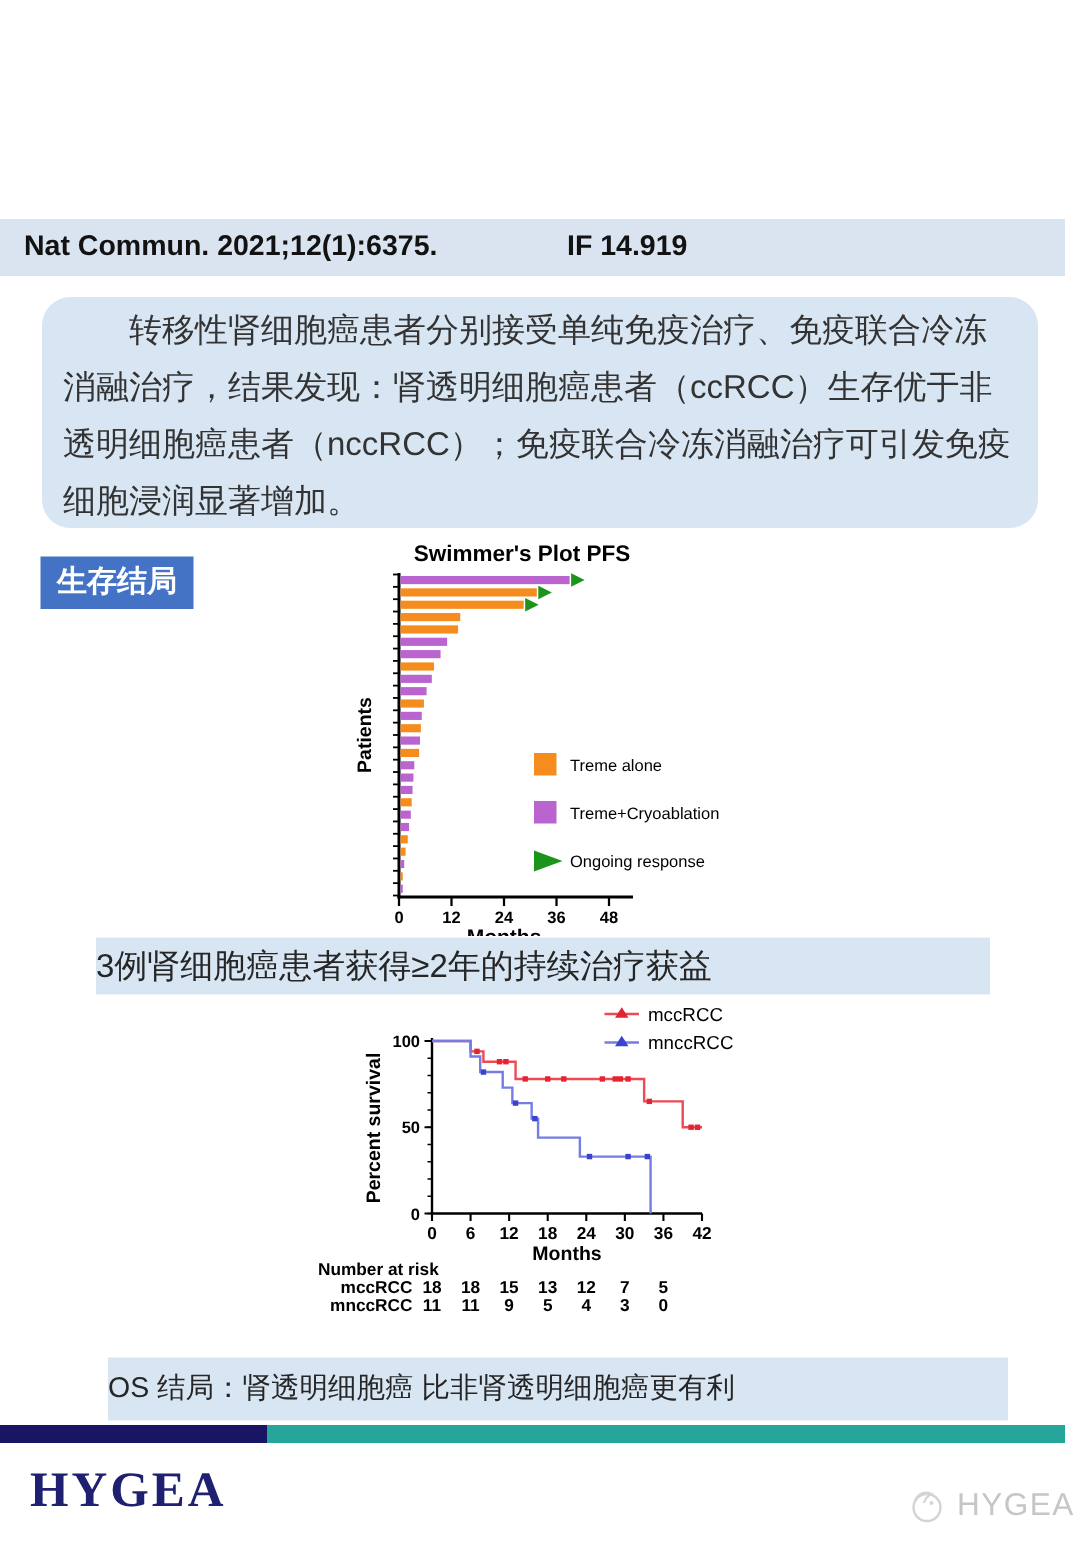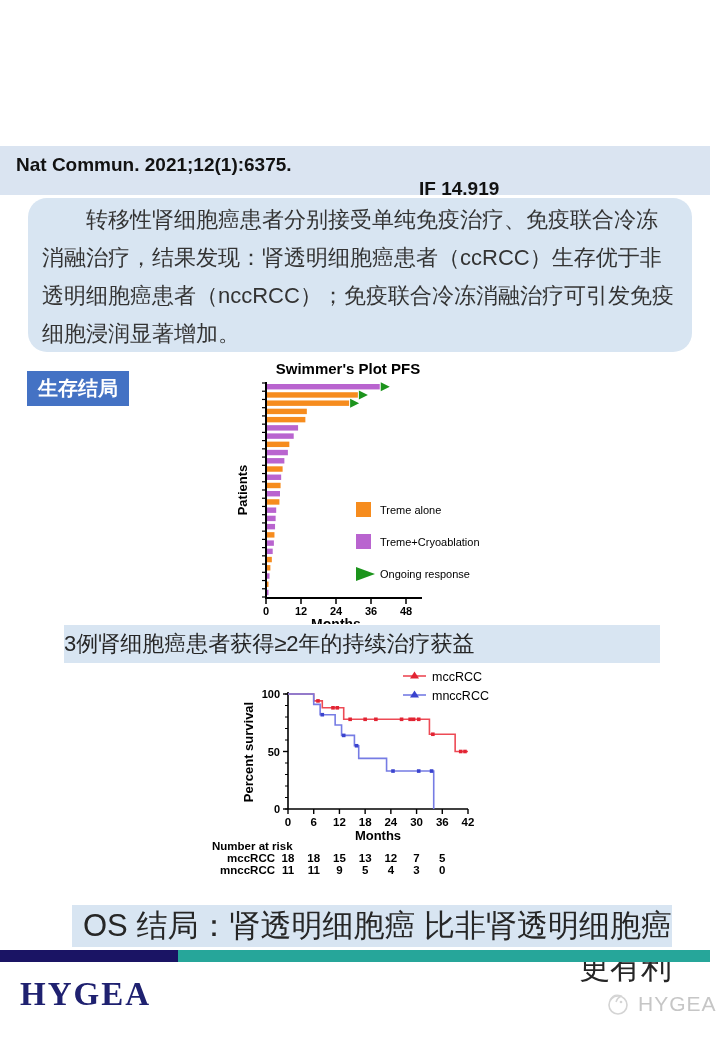--- a/index.html
+++ b/index.html
@@ -7,43 +7,43 @@
     position:relative;width:720px;height:1040px;background:#ffffff;
     font-family:"Liberation Sans",sans-serif;overflow:hidden;
   }
   .abs{position:absolute;}
   #page-title{
     left:14px;top:12px;width:668px;
     font-size:29px;line-height:39px;font-weight:700;color:#1a1a1a;
     letter-spacing:-0.3px;
   }
   #citation-bar{
-    left:0;top:146px;width:710px;height:49px;background:#dae4f1;
+    left:0;top:146px;width:710px;height:38px;background:#dae4f1;
     font-size:19px;font-weight:700;color:#121212;
   }
   #citation-journal{position:absolute;left:16px;top:0;line-height:38px;}
-  #citation-if{position:absolute;left:419px;top:0;line-height:38px;margin-top:24px;}
+  #citation-if{position:absolute;left:378px;top:0;line-height:38px;}
   #summary-box{
     left:28px;top:198px;width:636px;height:151px;background:#d8e5f2;
     padding:3px 14px 0 14px;
     font-size:22px;line-height:38px;color:#333;text-indent:2em;border-radius:19px;
   }
   #survival-badge{
     left:27px;top:371px;width:102px;height:35px;background:#4472c4;
     color:#fff;font-size:20px;font-weight:700;text-align:center;line-height:35px;
   }
   #swimmer-svg{left:190px;top:356px;}
   #caption1{
     left:64px;top:625px;width:596px;height:38px;background:#d8e5f2;
     font-size:22px;line-height:38px;color:#262626;text-align:left;
   }
   #km-svg{left:185px;top:664px;}
   #caption2{
     left:72px;top:905px;width:600px;height:42px;background:#d8e5f2;
-    font-size:31px;line-height:42px;color:#262626;text-align:right;
+    font-size:19px;line-height:42px;color:#262626;text-align:left;
   }
   #footer-bar-navy{left:0;top:950px;width:178px;height:12px;}
   #footer-bar-teal{left:178px;top:950px;width:532px;height:12px;}
   #brand-logo{
     left:20px;top:976px;font-family:"Liberation Serif",serif;font-weight:700;
     font-size:33px;letter-spacing:2px;
   }
   #watermark{left:604px;top:990px;display:flex;align-items:center;gap:6px;}
   #watermark-text{font-size:21px;color:#c6c6c6;letter-spacing:1px;}
   svg text{font-family:"Liberation Sans",sans-serif;}

